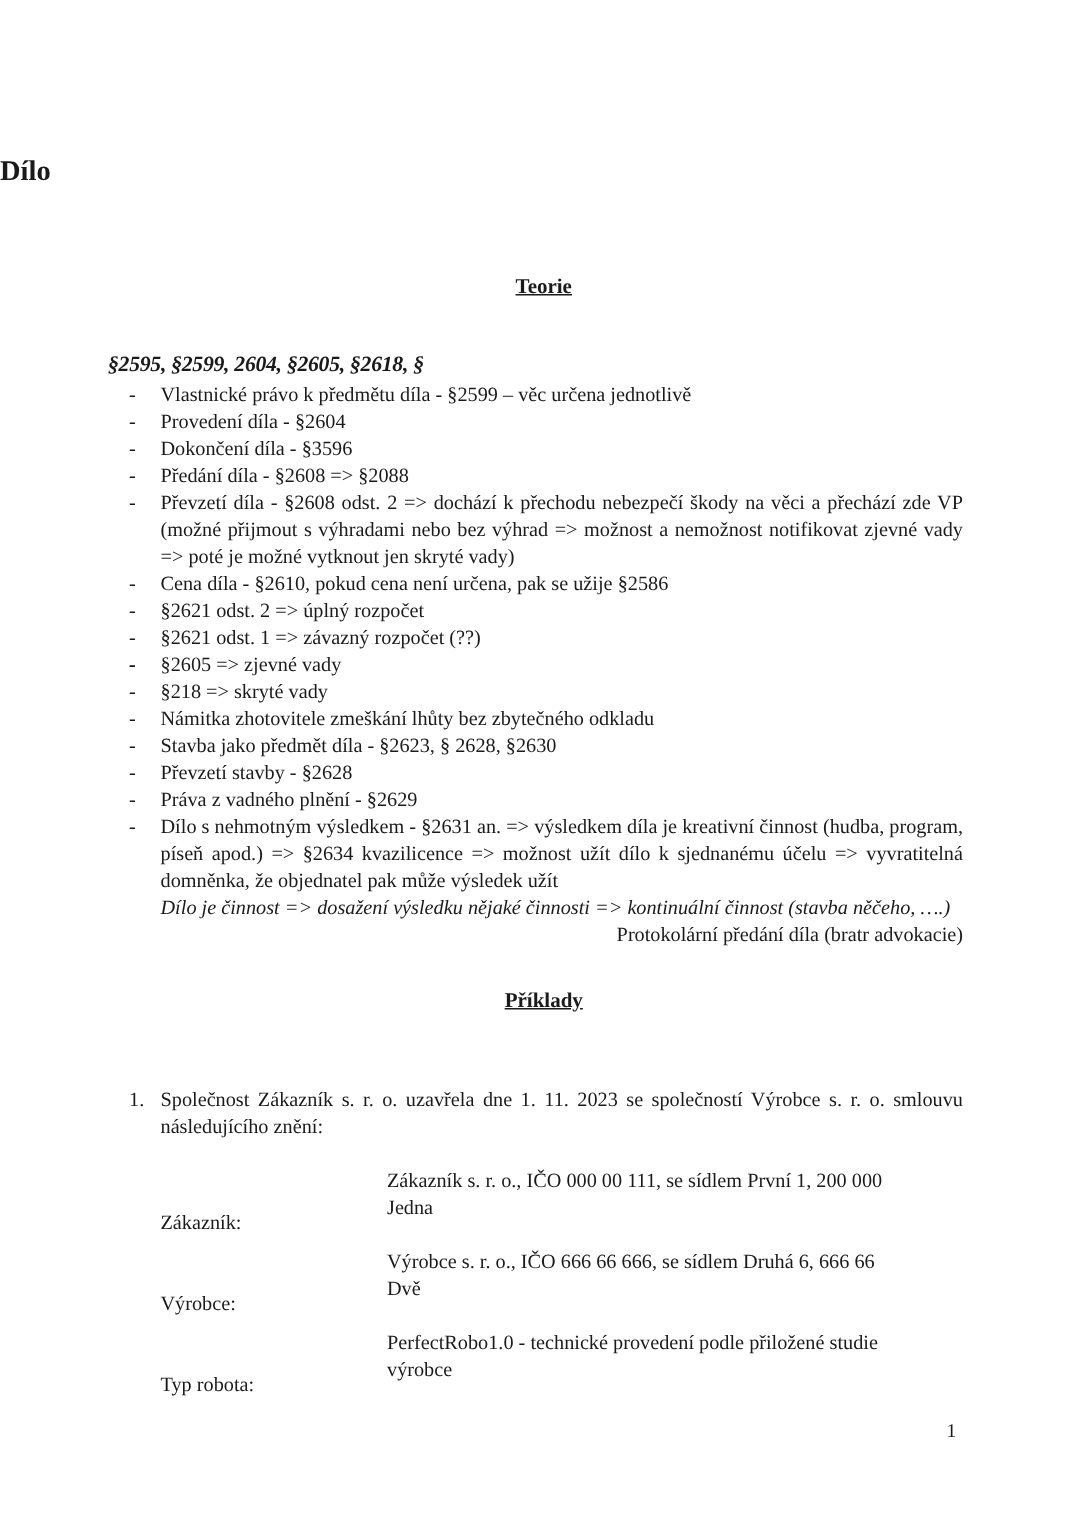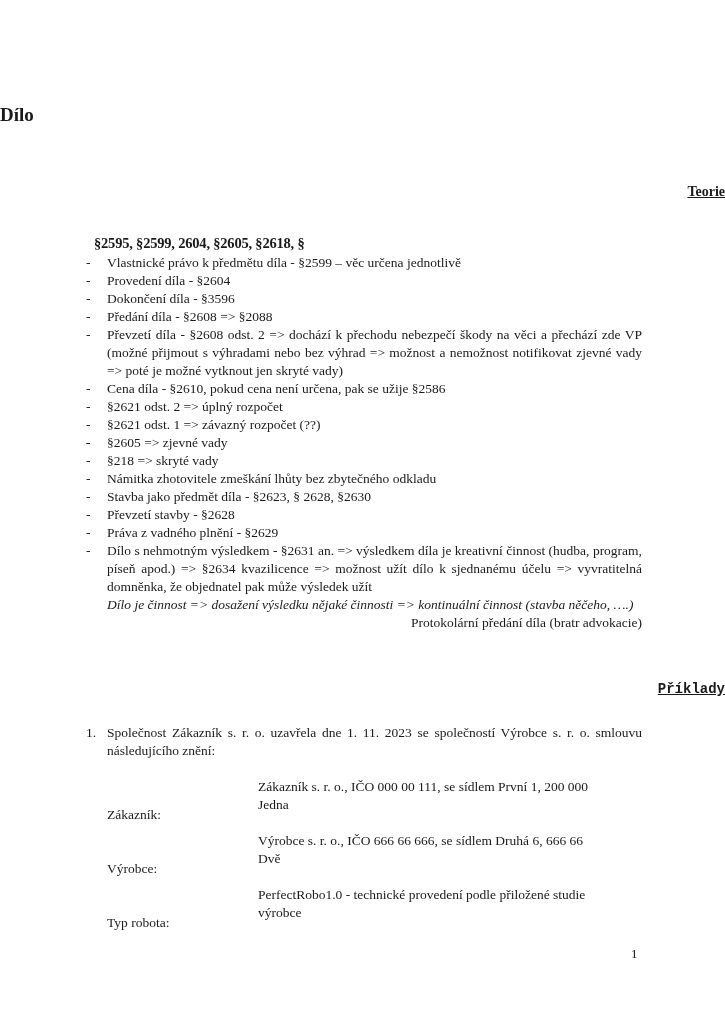--- a/index.html
+++ b/index.html
@@ -1,23 +1,23 @@
 <!DOCTYPE html>
 <html><head>
 <meta charset="utf-8">
 <style>
   html, body { margin: 0; padding: 0; background: #ffffff; }
   body { width: 725px; height: 1024px; position: relative; overflow: hidden;
          font-family: "Liberation Serif", "DejaVu Serif", serif; color: #1a1a1a; }
   .page { position: absolute; left: 0; top: 0; width: 725px; height: 1024px; }
   .title { position: absolute; top: 104px; left: 0; width: 725px; text-align: left;
            font-weight: bold; font-size: 19px; }
-  .section-head { position: absolute; left: 0; width: 725px; text-align: right;
+  .section-head { position: absolute; left: 0; width: 725px; text-align: center;
                   font-weight: bold; font-size: 14px; text-decoration: underline; }
-  .paras { position: absolute; top: 235px; left: 94px; font-weight: bold; font-size: 14.5px; letter-spacing: -0.2px; }
+  .paras { position: absolute; top: 235px; left: 72px; font-weight: bold; font-size: 14.5px; letter-spacing: -0.2px; font-style: italic; }
   .list { position: absolute; top: 254px; left: 86px; width: 556px; margin: 0; padding: 0; list-style: none;
           font-size: 13.5px; line-height: 18px; }
   .list li { position: relative; padding-left: 21px; text-align: justify; }
   .list li .dash { position: absolute; left: 0; top: 0; }
   .list li.plain { padding-left: 21px; }
   .ex { position: absolute; top: 724px; left: 86px; width: 556px; font-size: 13.5px; line-height: 18px; }
   .ex .num { position: absolute; left: 0; top: 0; }
   .ex .txt { padding-left: 21px; text-align: justify; text-align-last: left; }
   .row { position: absolute; left: 107px; width: 500px; font-size: 13.5px; line-height: 18px; }
   .row .lbl { position: absolute; left: 0; top: 0; margin-top: 28px; }
@@ -49,21 +49,21 @@
     <li><span class="dash">-</span><span>§218 =&gt; skryté vady</span></li>
     <li><span class="dash">-</span><span>Námitka zhotovitele zmeškání lhůty bez zbytečného odkladu</span></li>
     <li><span class="dash">-</span><span>Stavba jako předmět díla - §2623, § 2628, §2630</span></li>
     <li><span class="dash">-</span><span>Převzetí stavby  - §2628</span></li>
     <li><span class="dash">-</span><span>Práva z vadného plnění - §2629</span></li>
     <li><span class="dash">-</span><span>Dílo s nehmotným výsledkem - §2631 an. =&gt; výsledkem díla je kreativní činnost (hudba, program, píseň apod.) =&gt; §2634 kvazilicence =&gt; možnost užít dílo k sjednanému účelu =&gt; vyvratitelná domněnka, že objednatel pak může výsledek užít</span></li>
     <li class="plain" style="text-align:left;font-style:italic;">Dílo je činnost =&gt; dosažení výsledku nějaké činnosti =&gt; kontinuální činnost (stavba něčeho, ….)</li>
     <li class="plain" style="text-align:right;">Protokolární předání díla (bratr advokacie)</li>
   </ul>
 
-  <div class="section-head" style="top:681px;font-family:Liberation Mono, monospace;">Příklady</div>
+  <div class="section-head" style="top:660px;">Příklady</div>
 
   <div class="ex">
     <span class="num">1.</span>
     <div class="txt">Společnost Zákazník s. r. o. uzavřela dne 1. 11. 2023 se společností Výrobce s. r. o. smlouvu následujícího znění:</div>
   </div>
 
   <div class="row" style="top:778px;">
     <span class="lbl">Zákazník:</span>
     <span class="val">Zákazník s. r. o., IČO 000 00 111, se sídlem První 1, 200 000 Jedna</span>
   </div>

